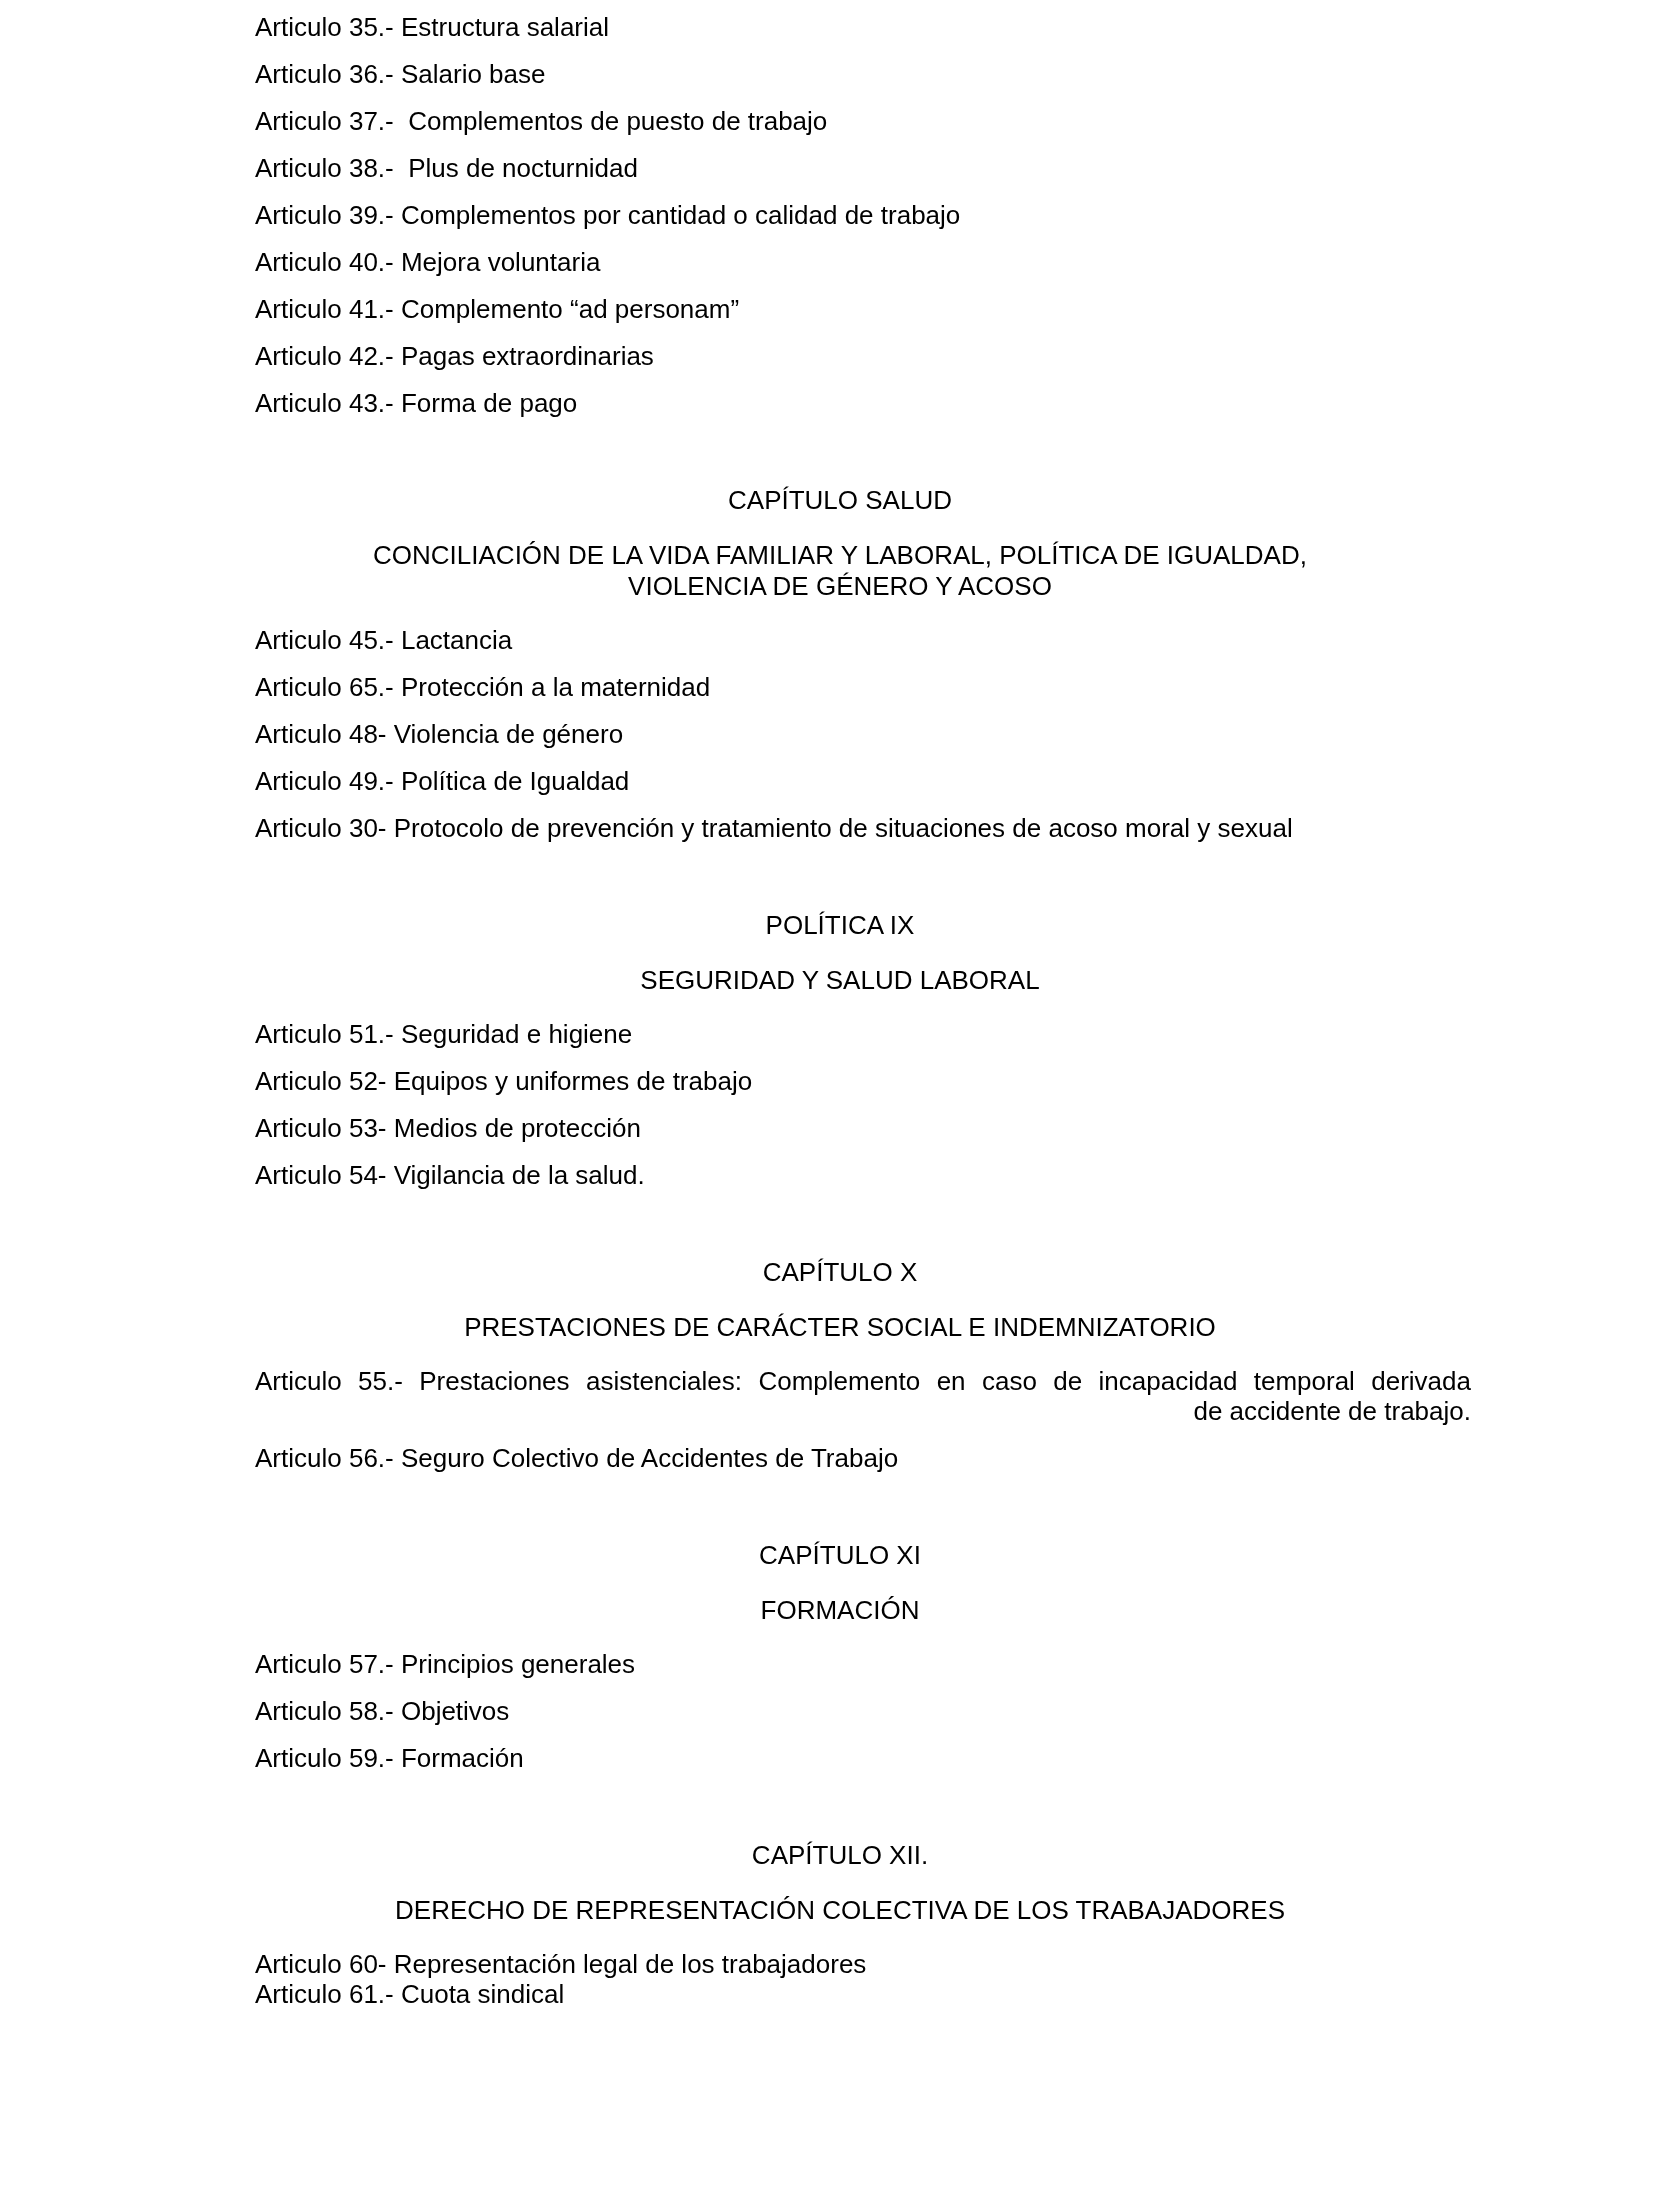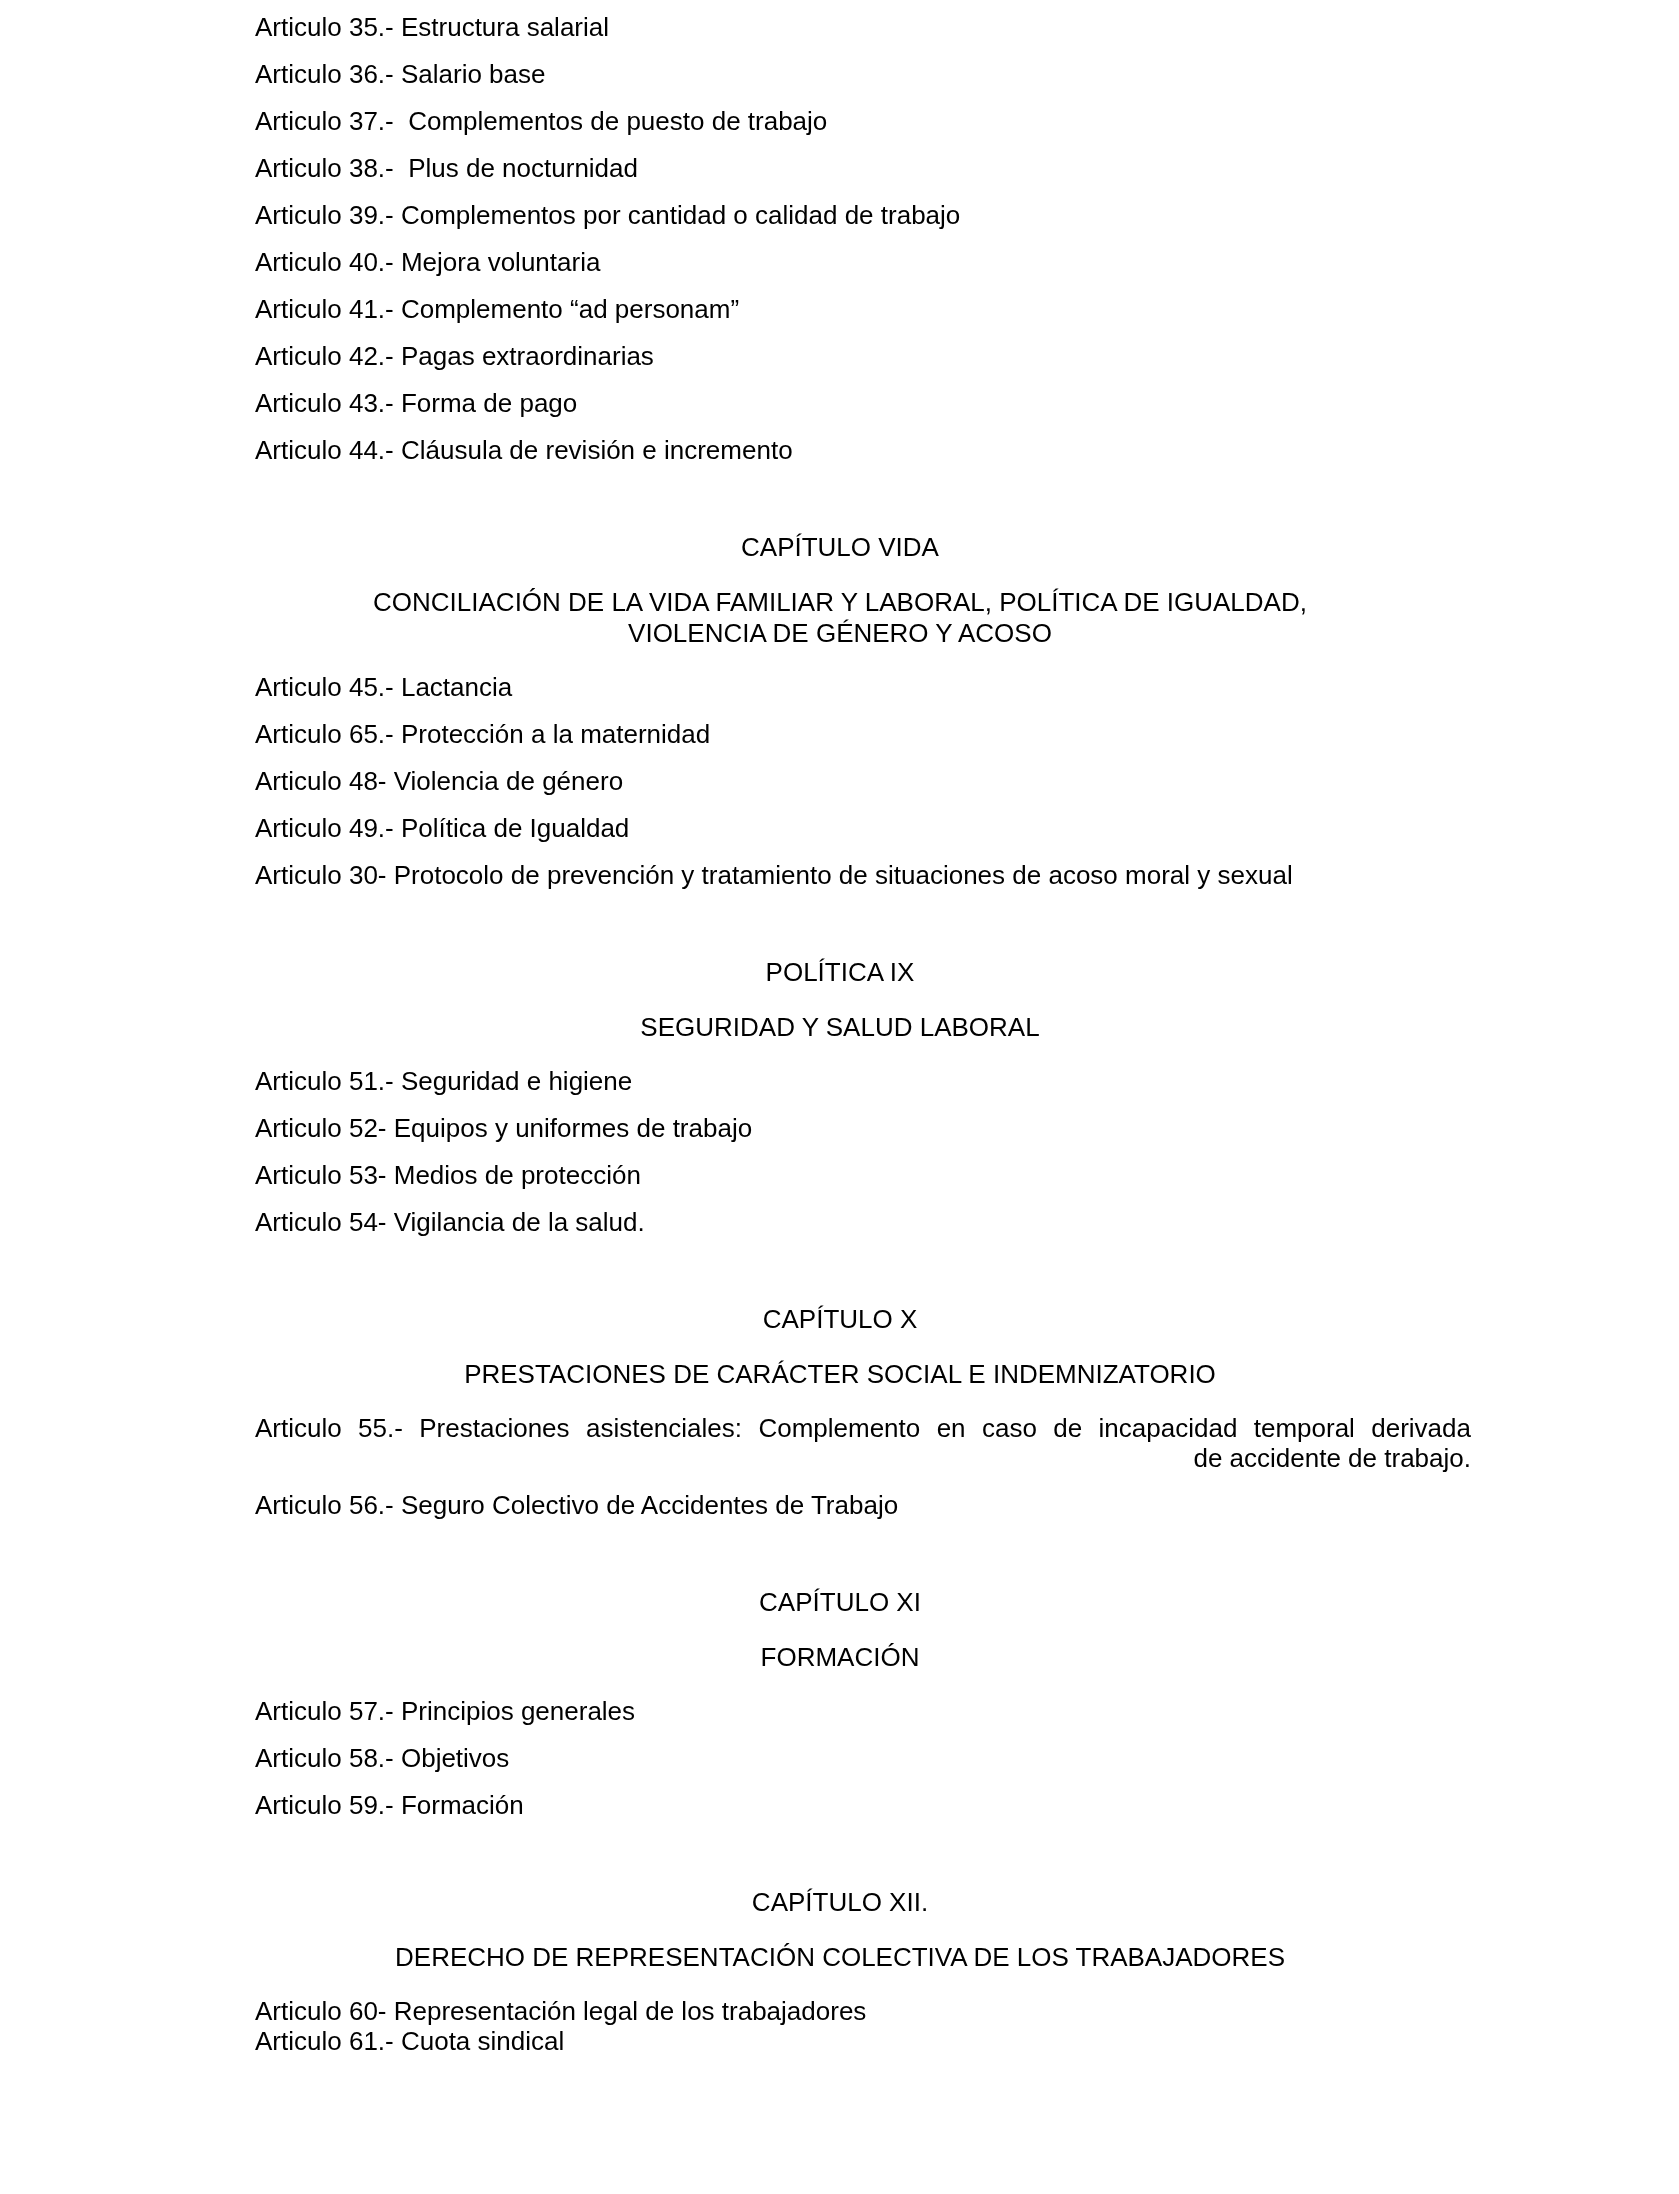--- a/index.html
+++ b/index.html
@@ -54,23 +54,22 @@
 
   <p class="article">Articulo 35.- Estructura salarial</p>
   <p class="article">Articulo 36.- Salario base</p>
   <p class="article">Articulo 37.-&nbsp; Complementos de puesto de trabajo</p>
   <p class="article">Articulo 38.-&nbsp; Plus de nocturnidad</p>
   <p class="article">Articulo 39.- Complementos por cantidad o calidad de trabajo</p>
   <p class="article">Articulo 40.- Mejora voluntaria</p>
   <p class="article">Articulo 41.- Complemento “ad personam”</p>
   <p class="article">Articulo 42.- Pagas extraordinarias</p>
   <p class="article">Articulo 43.- Forma de pago</p>
-  <p class="article">Articulo 44.- Cláusula de revisión e incremento</p>
 
-  <h2 class="chapter">CAPÍTULO VIDA</h2>
+  <h2 class="chapter">CAPÍTULO SALUD</h2>
   <p class="subtitle">
     <span class="sub-line">CONCILIACIÓN DE LA VIDA FAMILIAR Y LABORAL, POLÍTICA DE IGUALDAD,</span>
     <span class="sub-line">VIOLENCIA DE GÉNERO Y ACOSO</span>
   </p>
   <p class="article">Articulo 45.- Lactancia</p>
   <p class="article">Articulo 65.- Protección a la maternidad</p>
   <p class="article">Articulo 48- Violencia de género</p>
   <p class="article">Articulo 49.- Política de Igualdad</p>
   <p class="article">Articulo 30- Protocolo de prevención y tratamiento de situaciones de acoso moral y sexual</p>
 

